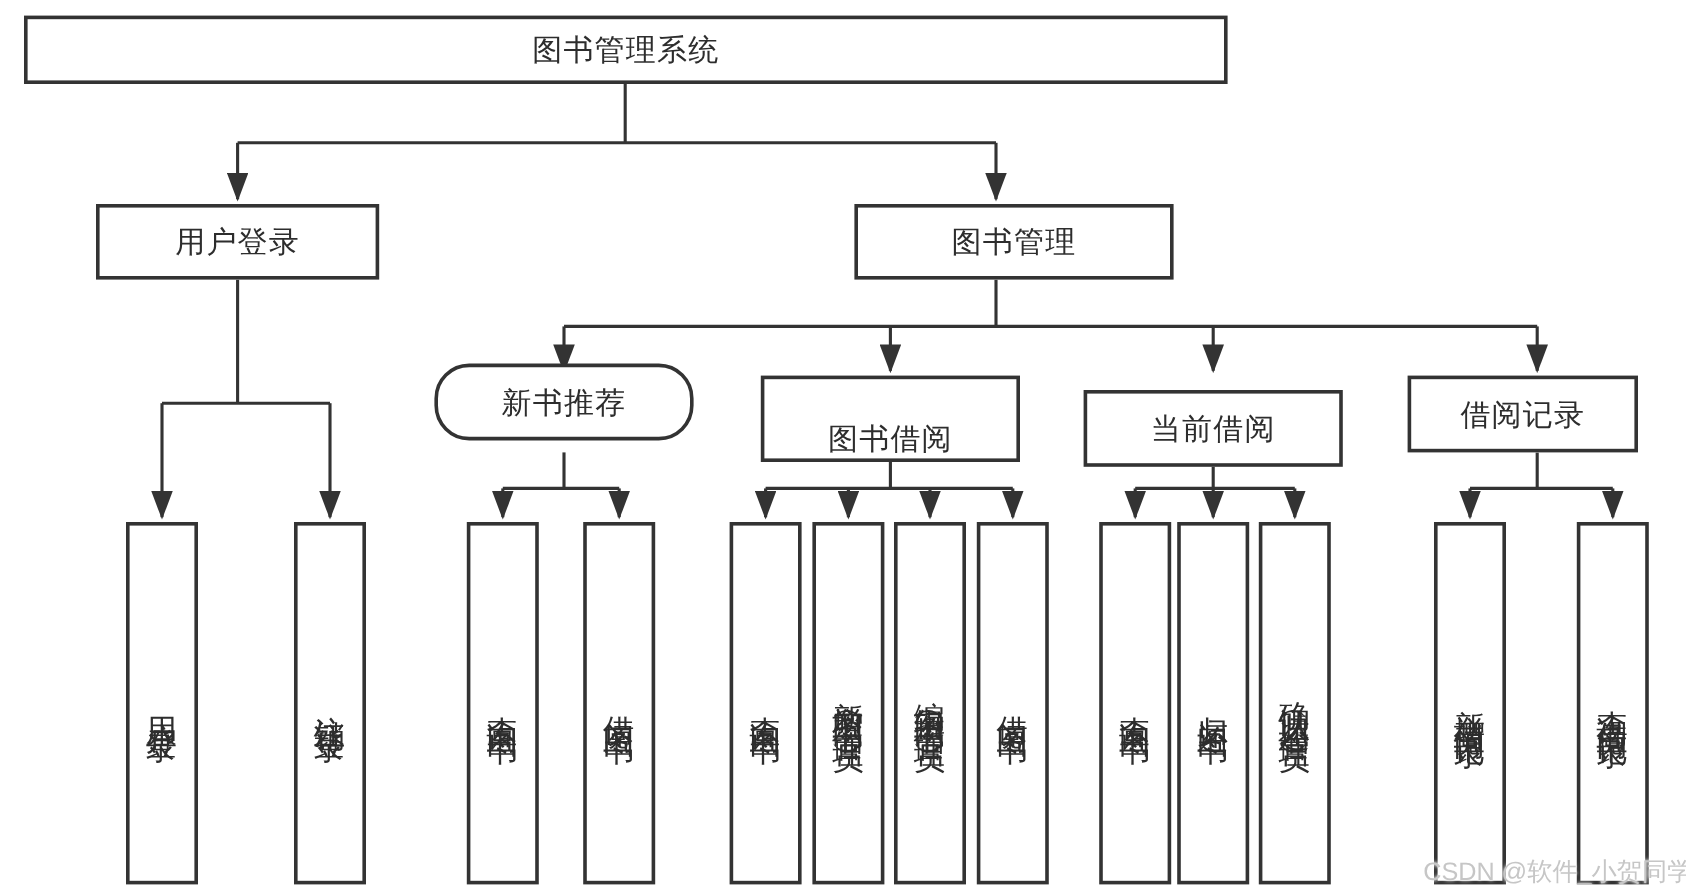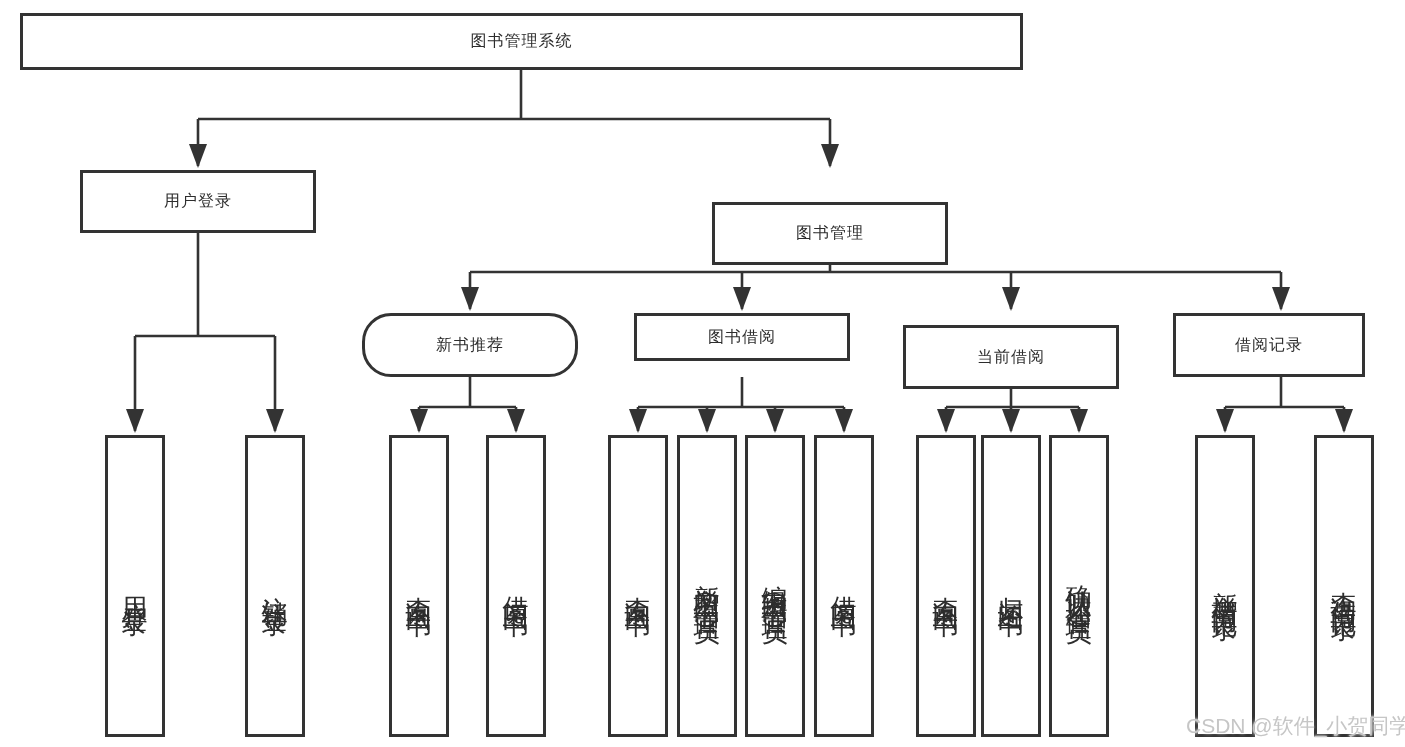--- a/index.html
+++ b/index.html
@@ -15,37 +15,37 @@
     position:absolute;
     box-sizing:border-box;
     background:#ffffff;
     border:3px solid #333333;
     display:flex;
     align-items:center;
     justify-content:center;
     z-index:2;
     color:#2d2d2d;
   }
-  .hbox{font-size:16px;letter-spacing:1px;white-space:nowrap;}
+  .hbox{font-size:25px;letter-spacing:1px;white-space:nowrap;}
   .vbox{
     width:60px;top:435px;height:302px;
     font-size:26px;
   }
   .vbox .vtext{
     writing-mode:vertical-rl;
     text-orientation:mixed;
     letter-spacing:5px;
     line-height:1;
   }
   
   .b-root {left:20px;  top:13px;  width:1003px;height:57px;}
   .b-userlogin {left:80px;  top:170px; width:236px; height:63px;}
-  .b-bookmgmt {left:712px; top:170px; width:236px; height:63px;margin-top:32px;}
-  .b-newrec  {left:362px; top:313px; width:216px; height:64px;border-radius:29px;}
-  .b-borrow  {left:634px; top:313px; width:216px; height:48px;}
+  .b-bookmgmt {left:712px; top:170px; width:266px; height:63px;}
+  .b-newrec  {left:362px; top:303px; width:216px; height:64px;border-radius:29px;}
+  .b-borrow  {left:634px; top:313px; width:216px; height:72px;align-items:flex-end;}
   .b-current {left:903px; top:325px; width:216px; height:64px;}
   .b-record  {left:1173px;top:313px; width:192px; height:64px;}
   
   .l1{left:105px;} .l2{left:245px;} .l3{left:389px;} .l4{left:486px;}
   .l5{left:608px;} .l6{left:677px;} .l7{left:745px;} .l8{left:814px;}
   .l9{left:916px;} .l10{left:981px;} .l11{left:1049px;}
   .l12{left:1195px;} .l13{left:1314px;}
   #watermark{
     position:absolute;
     left:1186px;top:712px;

